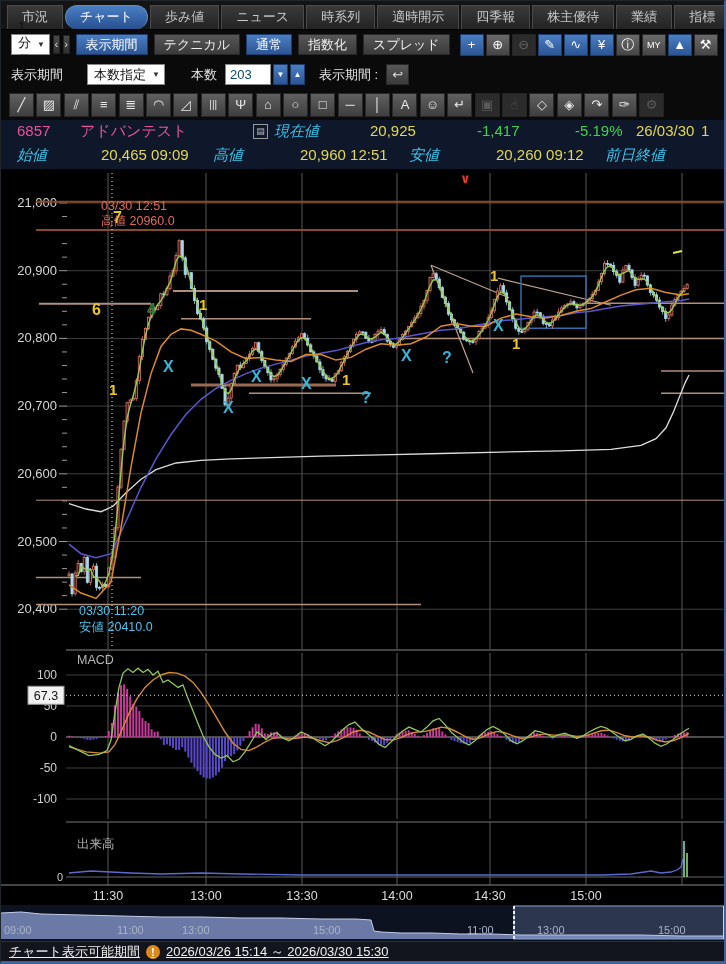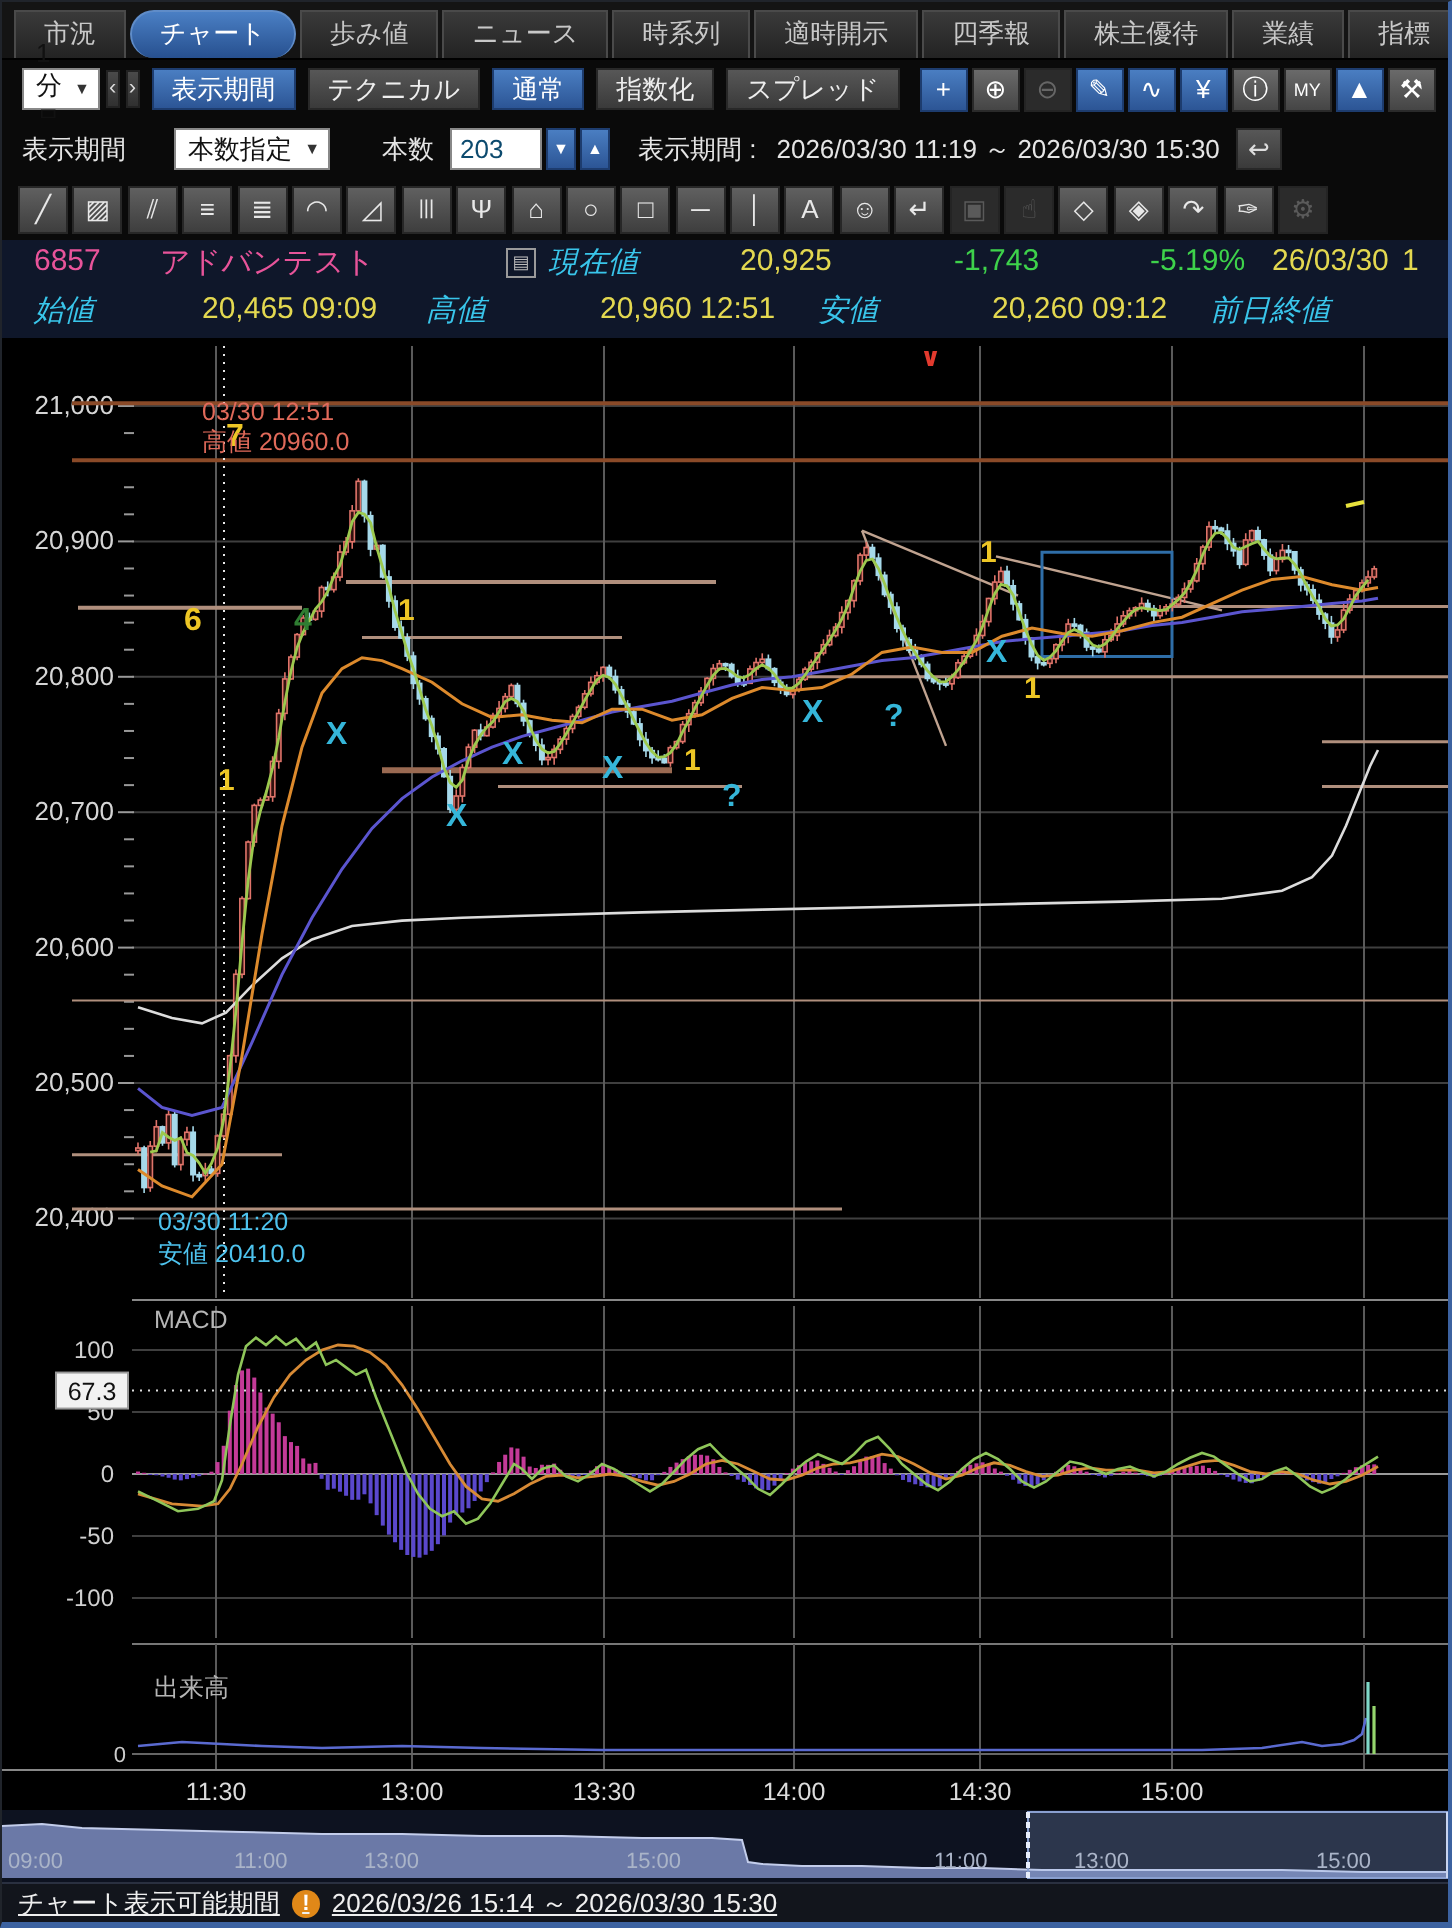--- a/index.html
+++ b/index.html
@@ -98,21 +98,20 @@
     <span>表示期間</span>
     <div class="sel" style="width:78px;margin-left:24px">
       <span>本数指定</span>
       <span class="arr">▼</span>
     </div>
     <span style="margin-left:26px">本数</span>
     <div class="num-input" style="margin-left:8px">203</div>
     <div class="spin">▼</div>
     <div class="spin">▲</div>
     <span style="margin-left:14px">表示期間 :</span>
-    <span style="margin-left:10px">2026/03/30 11:19 ～ 2026/03/30 15:30</span>
     <div class="resetbtn">↩</div>
   </div>
 
   <div class="drawbar">
       <div class="dtool">╱</div>
       <div class="dtool">▨</div>
       <div class="dtool">⫽</div>
       <div class="dtool">≡</div>
       <div class="dtool">≣</div>
       <div class="dtool">◠</div>
@@ -135,21 +134,21 @@
       <div class="dtool">✑</div>
       <div class="dtool dis">⚙</div>
     </div>
 
   <div class="quote">
     <span class="q-pink" style="left:16px;top:2px">6857</span>
     <span class="q-pink" style="left:79px;top:2px">アドバンテスト</span>
     <span class="listic">▤</span>
     <span class="q-cyan" style="left:273px;top:2px">現在値</span>
     <span class="q-yel" style="left:369px;top:2px">20,925</span>
-    <span class="q-grn" style="left:476px;top:2px">-1,743</span>
+    <span class="q-grn" style="left:476px;top:2px">-1,417</span>
     <span class="q-grn" style="left:574px;top:2px">-5.19%</span>
     <span class="q-yel" style="left:635px;top:2px">26/03/30</span>
     <span class="q-yel" style="left:700px;top:2px">1</span>
     <span class="q-cyan" style="left:16px;top:26px">始値</span>
     <span class="q-yel" style="left:100px;top:26px">20,465 09:09</span>
     <span class="q-cyan" style="left:212px;top:26px">高値</span>
     <span class="q-yel" style="left:299px;top:26px">20,960 12:51</span>
     <span class="q-cyan" style="left:408px;top:26px">安値</span>
     <span class="q-yel" style="left:495px;top:26px">20,260 09:12</span>
     <span class="q-cyan" style="left:604px;top:26px">前日終値</span>

